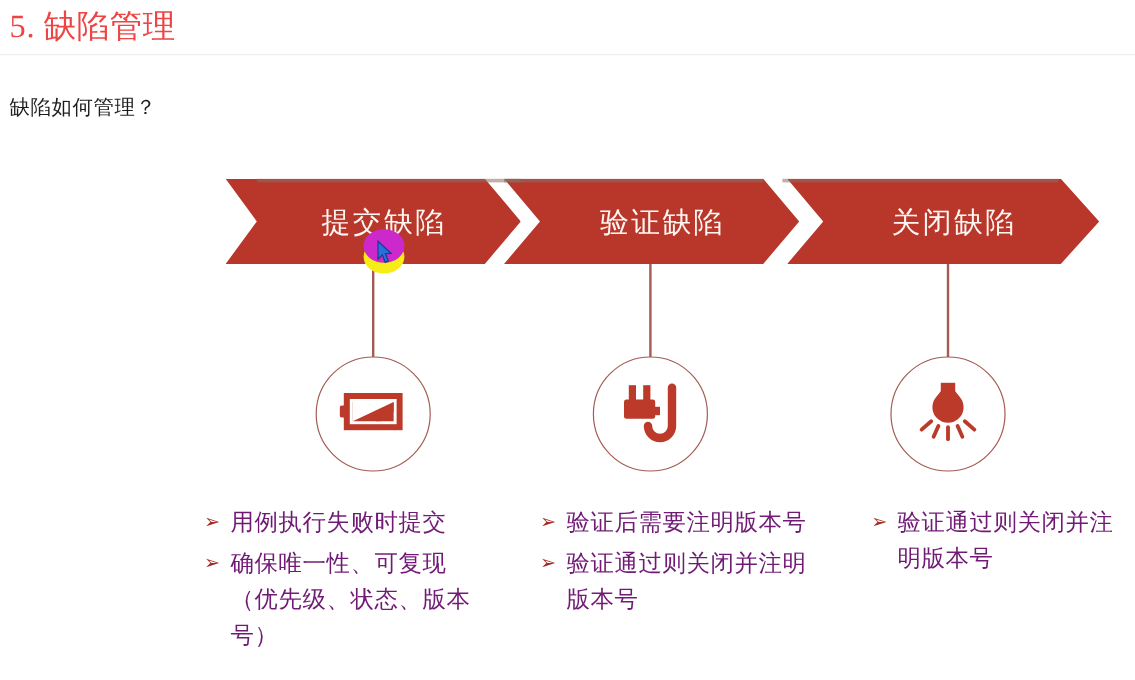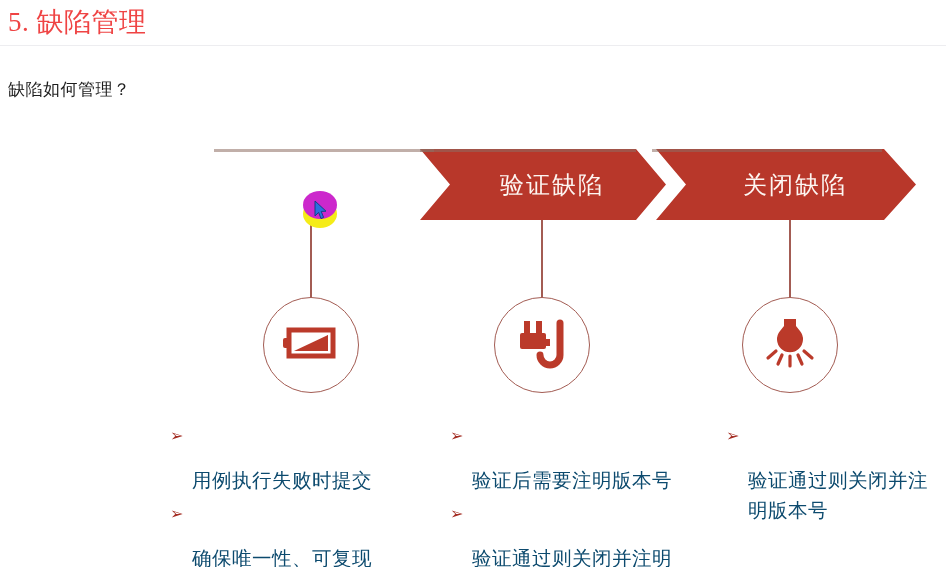--- a/index.html
+++ b/index.html
@@ -123,25 +123,24 @@
   }
   .bullet-mark {
     color: #a32c22;
     font-size: 16px;
     line-height: 30px;
     width: 22px;
     flex: 0 0 22px;
     text-align: left;
   }
   .bullet-text {
-    color: #0c4a6e;
+    color: #701a75;
     font-size: 19.5px;
     line-height: 30px;
     letter-spacing: .5px;
-    margin-top: 44px;
   }
   .col1 { left: 170px; width: 232px; }
   .col2 { left: 450px; width: 230px; }
   .col3 { left: 726px; width: 220px; }
 
   
   .click-halo-yellow {
     position: absolute;
     left: 303px;
     top: 200px;
@@ -169,20 +168,23 @@
 </style>
 </head>
 <body>
 
 <div class="slide-title">5. 缺陷管理</div>
 <div class="header-rule"></div>
 <div class="subtitle">缺陷如何管理？</div>
 
 <div class="banner">
 
+  <div class="chev chev1">
+    <span>提交缺陷</span>
+  </div>
 
   <div class="chev chev2">
     <span>验证缺陷</span>
   </div>
 
   <div class="chev chev3">
     <span>关闭缺陷</span>
   </div>
 
   <div class="chev-top-edge" style="left:26px;width:220px;"></div>

